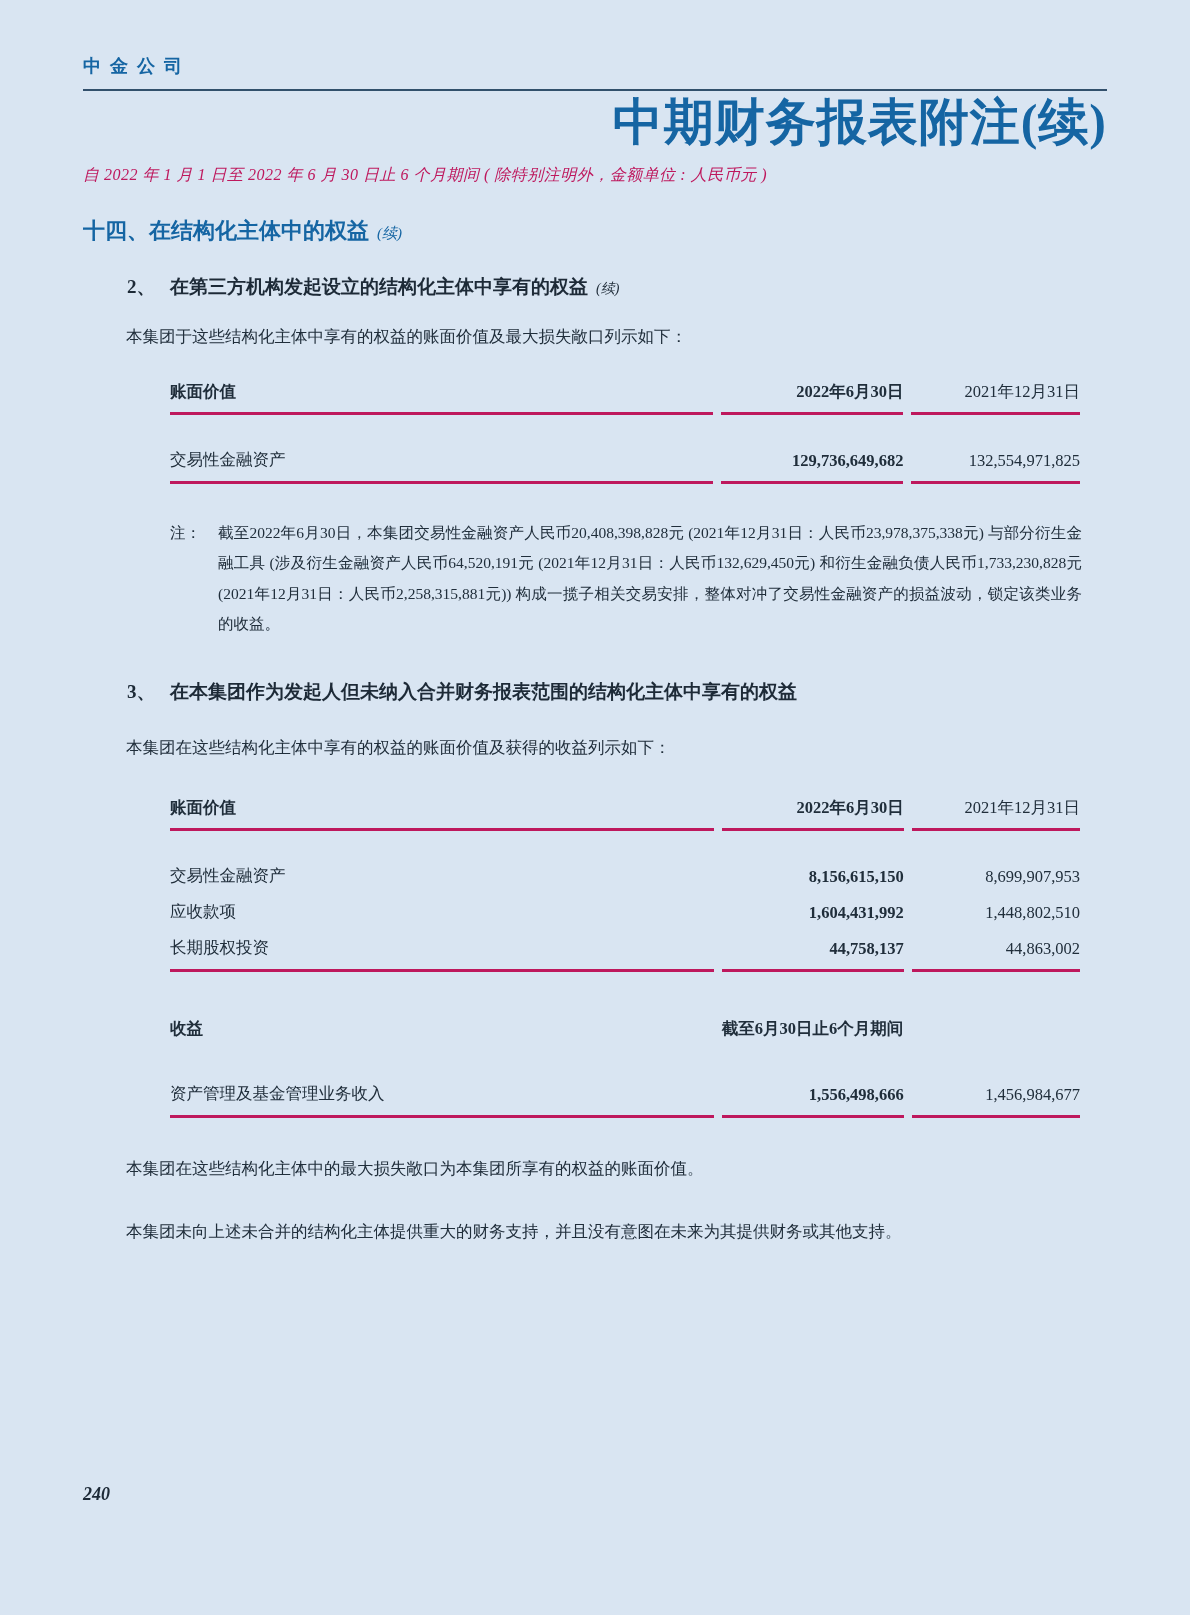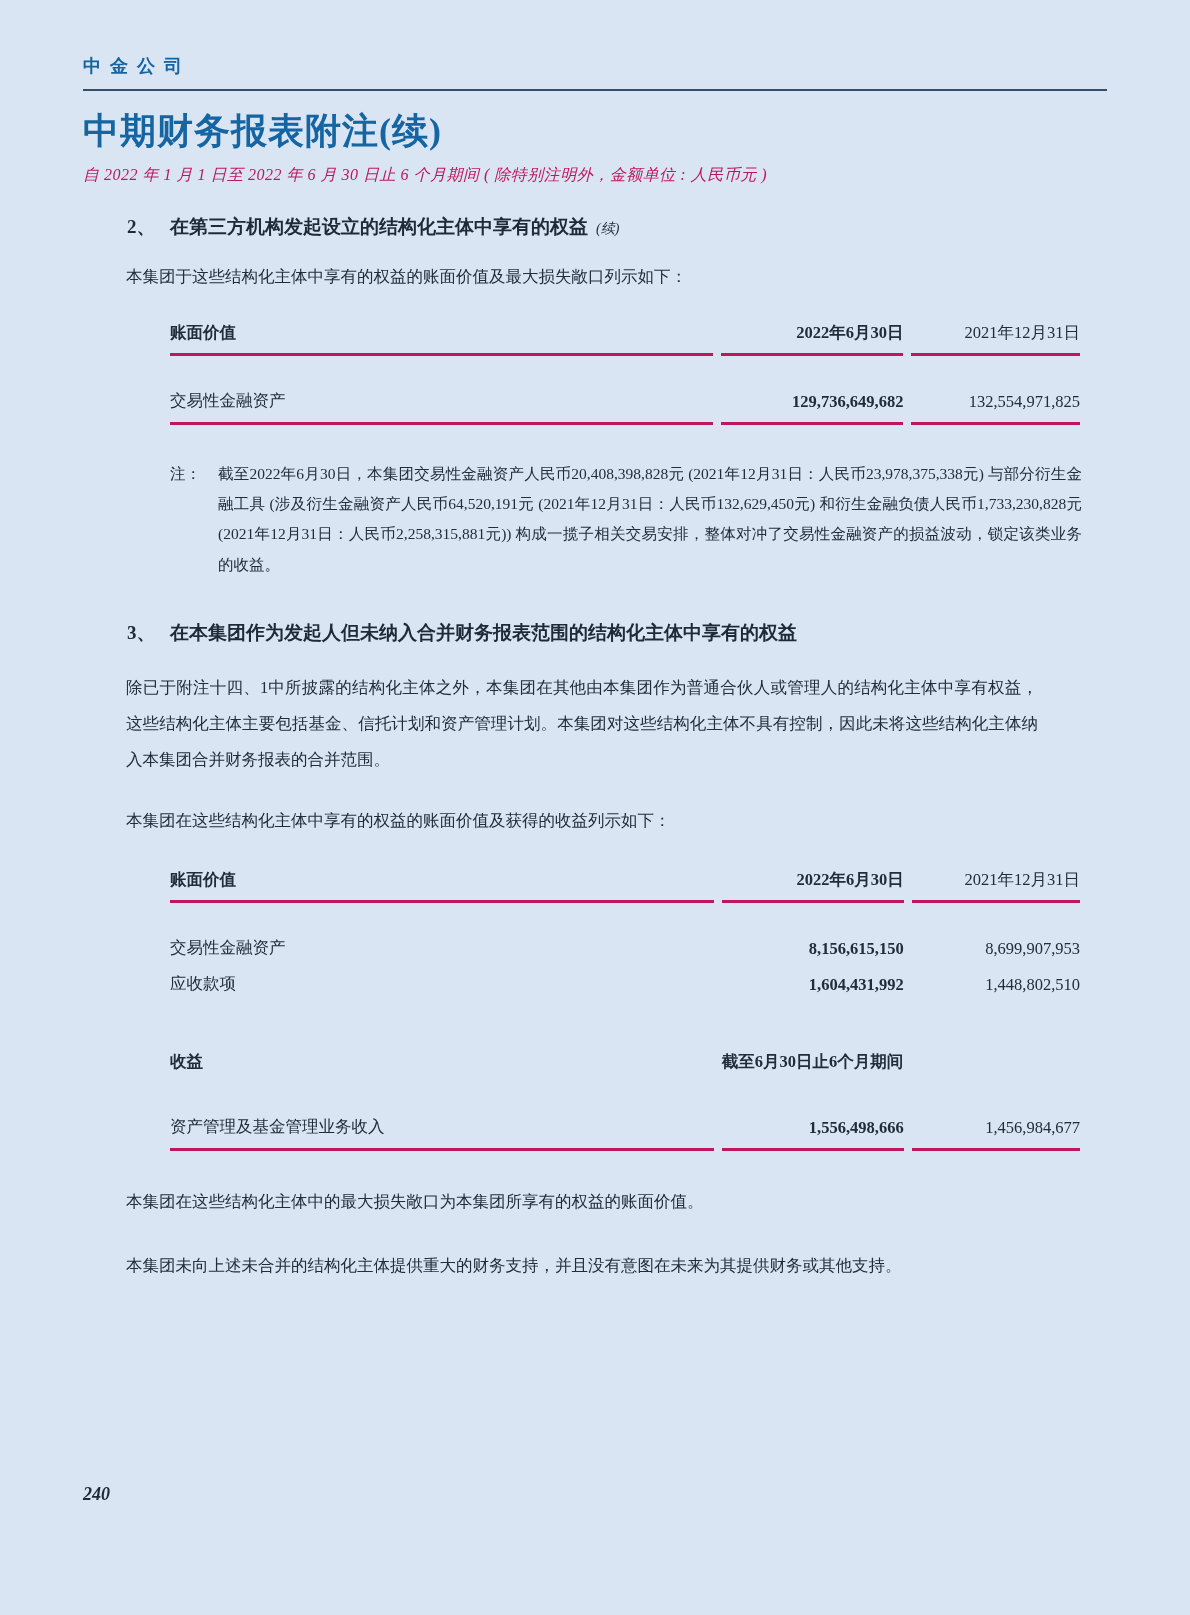--- a/index.html
+++ b/index.html
@@ -21,26 +21,27 @@
   }
   .company-name {
     color: #1565a3;
     font-size: 18px;
     font-weight: bold;
     letter-spacing: 9px;
   }
 
   
   .doc-title {
-    margin-top: 20px;
+    margin-top: 3px;
     color: #1565a3;
-    font-size: 36px;
+    font-size: 50px;
     font-weight: bold;
     letter-spacing: 1px;
     line-height: 1.15;
+    text-align: right;
   }
   .doc-subtitle {
     margin-top: 13px;
     font-style: italic;
     font-size: 16px;
     color: #be185d;
     letter-spacing: 0.5px;
   }
   .section-head {
     margin-top: 30px;
@@ -125,20 +126,23 @@
 <div class="page">
 
   <div class="company-row">
     <span class="company-name">中金公司</span>
   </div>
 
   <div class="doc-title">中期财务报表附注(续)</div>
 
   <div class="doc-subtitle">自 2022 年 1 月 1 日至 2022 年 6 月 30 日止 6 个月期间 ( 除特别注明外，金额单位 : 人民币元 )</div>
 
+  <div class="section-head">
+    <span>十四、在结构化主体中的权益</span><span class="cont">(续)</span>
+  </div>
 
   <div class="sub-head">
     <span class="num">2、</span>
     <span><span>在第三方机构发起设立的结构化主体中享有的权益</span><span class="cont">(续)</span></span>
   </div>
 
   <div class="body-block para">本集团于这些结构化主体中享有的权益的账面价值及最大损失敞口列示如下：</div>
 
   <table class="fin t1">
     <tbody>
@@ -163,21 +167,20 @@
   <div class="note">
     <span class="note-label">注：</span>
     <span class="note-text">截至2022年6月30日，本集团交易性金融资产人民币20,408,398,828元 (2021年12月31日：人民币23,978,375,338元) 与部分衍生金融工具 (涉及衍生金融资产人民币64,520,191元 (2021年12月31日：人民币132,629,450元) 和衍生金融负债人民币1,733,230,828元 (2021年12月31日：人民币2,258,315,881元)) 构成一揽子相关交易安排，整体对冲了交易性金融资产的损益波动，锁定该类业务的收益。</span>
   </div>
 
   <div class="sub-head" style="margin-top:40px">
     <span class="num">3、</span>
     <span>在本集团作为发起人但未纳入合并财务报表范围的结构化主体中享有的权益</span>
   </div>
 
-  <div class="body-block para tall">除已于附注十四、1中所披露的结构化主体之外，本集团在其他由本集团作为普通合伙人或管理人的结构化主体中享有权益，这些结构化主体主要包括基金、信托计划和资产管理计划。本集团对这些结构化主体不具有控制，因此未将这些结构化主体纳入本集团合并财务报表的合并范围。</div>
 
   <div class="body-block para" style="margin-top:30px">本集团在这些结构化主体中享有的权益的账面价值及获得的收益列示如下：</div>
 
   <table class="fin t2">
     <tbody>
         <tr class="hdr">
       <th class="c1 rule bold">账面价值</th>
       <th class="c2 rule bold">2022年6月30日</th>
       <th class="c3 rule" style="font-weight:normal">2021年12月31日</th>
     </tr>
@@ -189,20 +192,25 @@
     <tr class="data">
       <td class="c1">交易性金融资产</td>
       <td class="c2 bold">8,156,615,150</td>
       <td class="c3">8,699,907,953</td>
     </tr>
     <tr class="data">
       <td class="c1">应收款项</td>
       <td class="c2 bold">1,604,431,992</td>
       <td class="c3">1,448,802,510</td>
     </tr>
+    <tr class="data">
+      <td class="c1 rule">长期股权投资</td>
+      <td class="c2 rule bold">44,758,137</td>
+      <td class="c3 rule">44,863,002</td>
+    </tr>
   </tbody>
     </table>
 
   <table class="fin t3">
     <tbody>
         <tr class="hdr">
       <th class="c1 bold">收益</th>
       <th colspan="2" class="bold" style="text-align:left">截至6月30日止6个月期间</th>
     </tr>
     <tr class="spacer">

